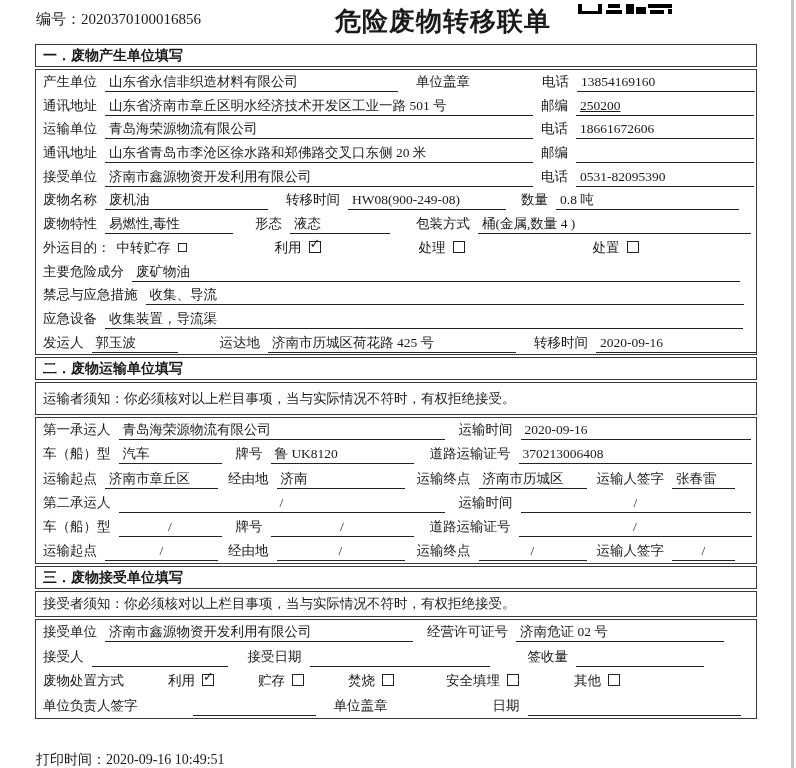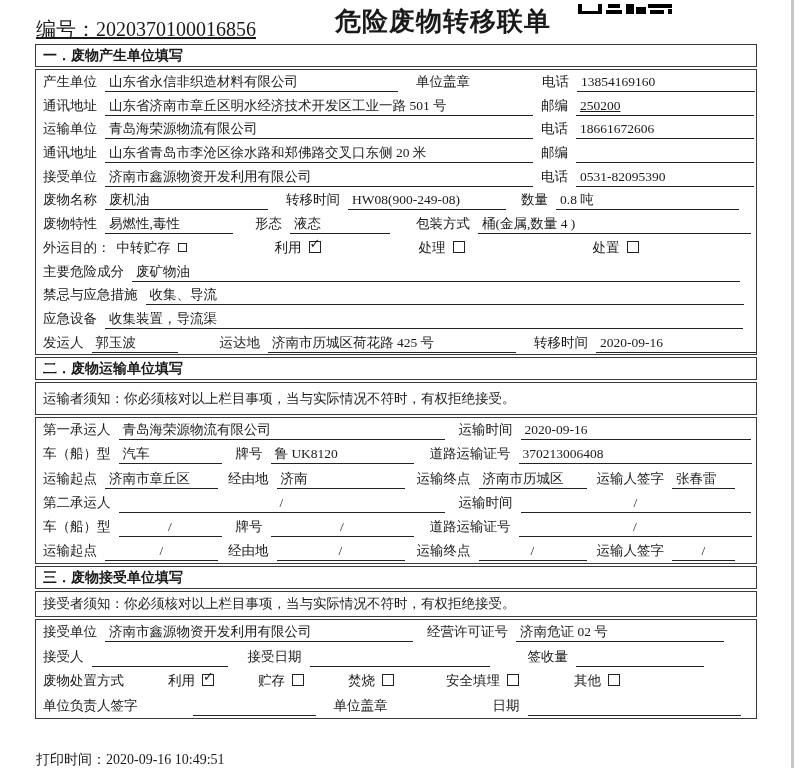--- a/index.html
+++ b/index.html
@@ -1,19 +1,19 @@
 <!DOCTYPE html>
 <html><head>
 <meta charset="utf-8">
 <style>
   html,body{margin:0;padding:0;background:#fff;}
   body{width:796px;height:768px;position:relative;overflow:hidden;
        font-family:"Liberation Serif","DejaVu Serif",serif;color:#1a1a1a;}
   .page{position:absolute;inset:0;background:#fff;}
-  .docnum{position:absolute;left:36px;top:16px;font-size:20px;white-space:nowrap;text-decoration:underline;}
+  .docnum{position:absolute;left:36px;top:10px;font-size:15px;white-space:nowrap;}
   .title{position:absolute;left:278px;top:4px;width:330px;text-align:center;
          font-family:"Liberation Sans","DejaVu Sans",sans-serif;font-weight:bold;
          font-size:26px;letter-spacing:1px;white-space:nowrap;}
   .qr{position:absolute;left:578px;top:0;width:94px;height:10px;}
   .form{position:absolute;left:35px;top:44px;width:722px;}
   .box{border:1px solid #3a3a3a;margin-bottom:2px;box-sizing:border-box;background:#fff;}
   .hdr{font-family:"Liberation Sans","DejaVu Sans",sans-serif;font-weight:bold;
        font-size:14px;line-height:21px;padding-left:7px;}
   .notice{font-size:13.5px;line-height:31px;padding-left:7px;white-space:nowrap;}
   .notice.n3{line-height:24px;}

